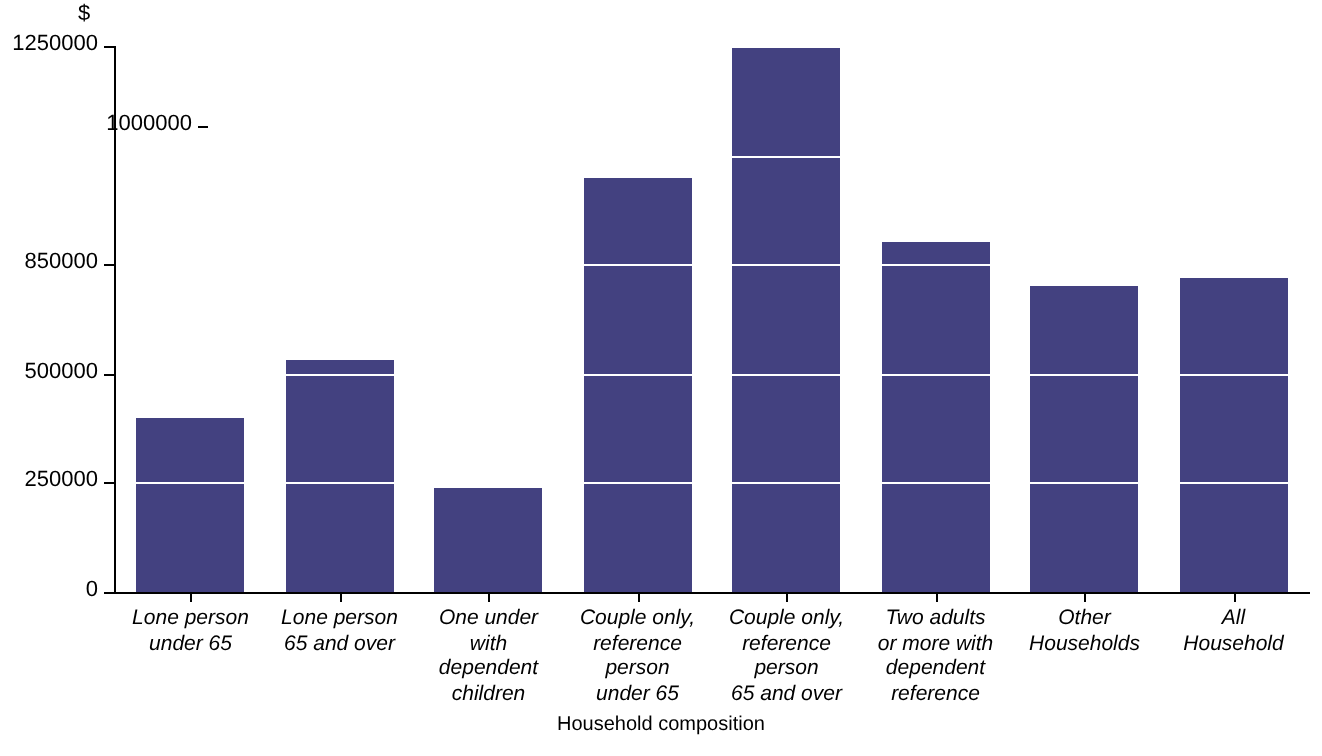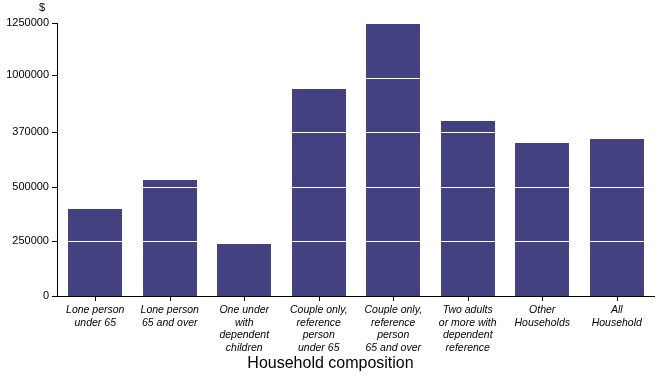--- a/index.html
+++ b/index.html
@@ -106,21 +106,21 @@
     line-height: 12.5px;
     white-space: pre-line;
     font-style: italic;
   }
   #x-axis-title {
     position: absolute;
     left: 0;
     top: 356px;
     width: 661px;
     text-align: center;
-    font-size: 16px;
+    font-size: 10px;
     line-height: 13px;
   }
 </style>
 </head>
 <body>
 
 <div id="chart-root">
 
   <div id="y-axis-unit">$</div>
 
@@ -134,23 +134,23 @@
       <div class="y-tick" style="top: 241.4px;">
         <div class="tick-mark"></div>
         <div class="tick-label">250000</div>
       </div>
       <div class="y-tick" style="top: 186.8px;">
         <div class="tick-mark"></div>
         <div class="tick-label">500000</div>
       </div>
       <div class="y-tick" style="top: 132.2px;">
         <div class="tick-mark"></div>
-        <div class="tick-label">370000</div>
-      </div>
-      <div class="y-tick" style="top: 75px;">
+        <div class="tick-label">850000</div>
+      </div>
+      <div class="y-tick" style="top: 63px; margin-left: 47px;">
         <div class="tick-mark"></div>
         <div class="tick-label">1000000</div>
       </div>
       <div class="y-tick" style="top: 23px;">
         <div class="tick-mark"></div>
         <div class="tick-label">1250000</div>
       </div>
     </div>
 
   <div id="plot-area">

